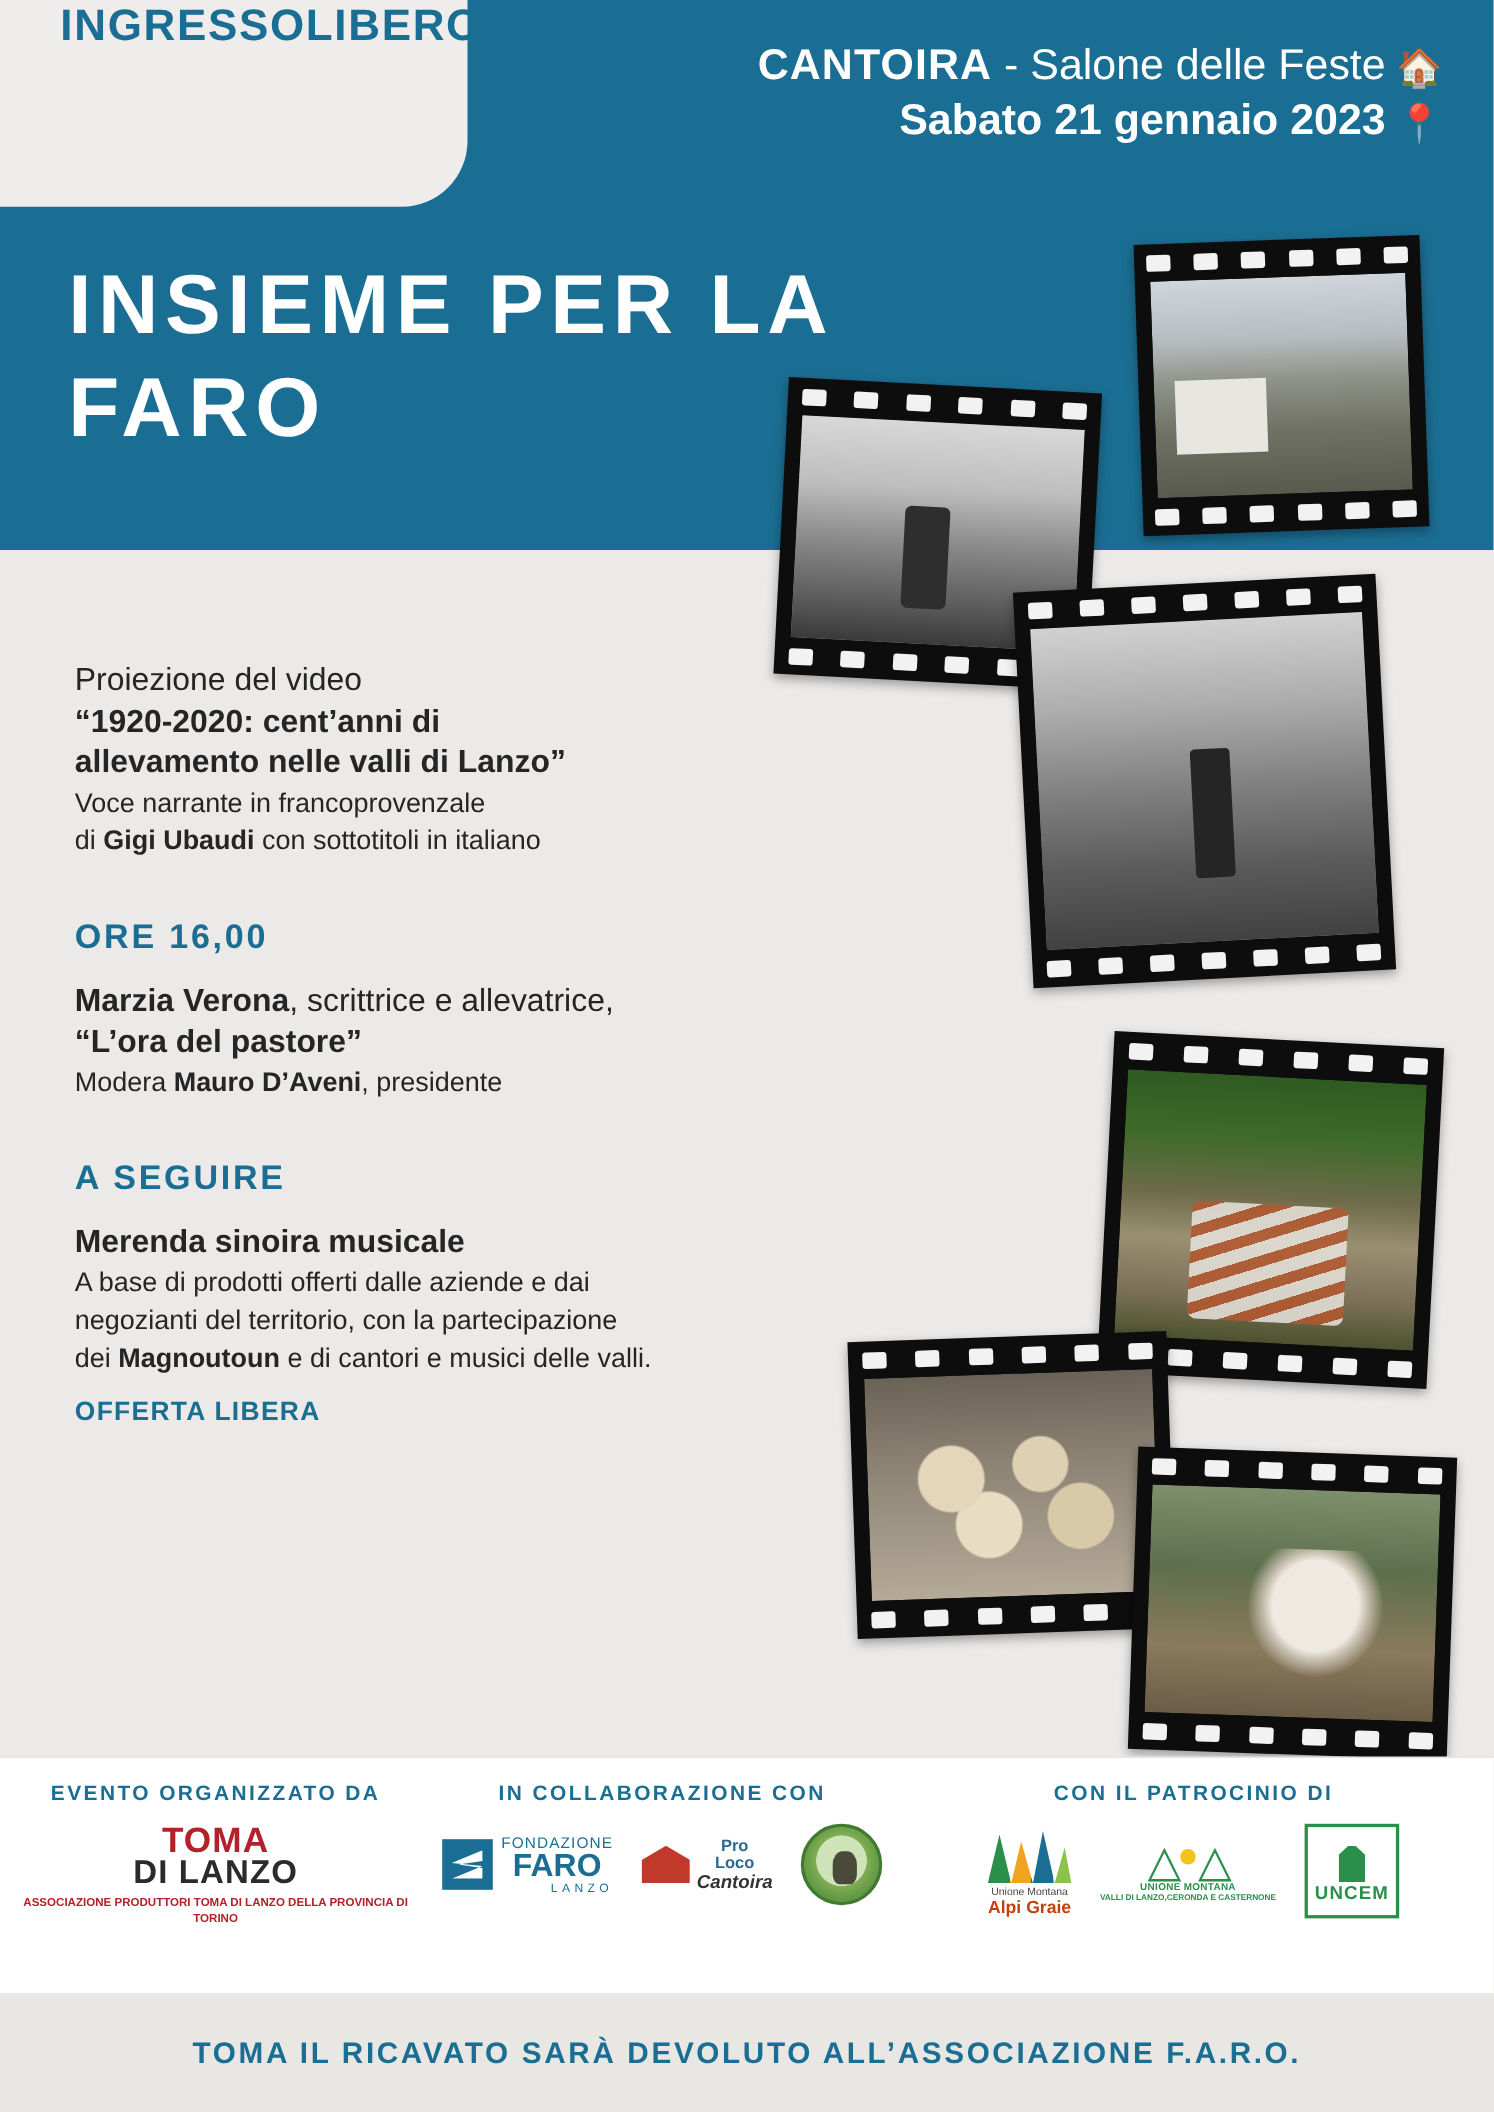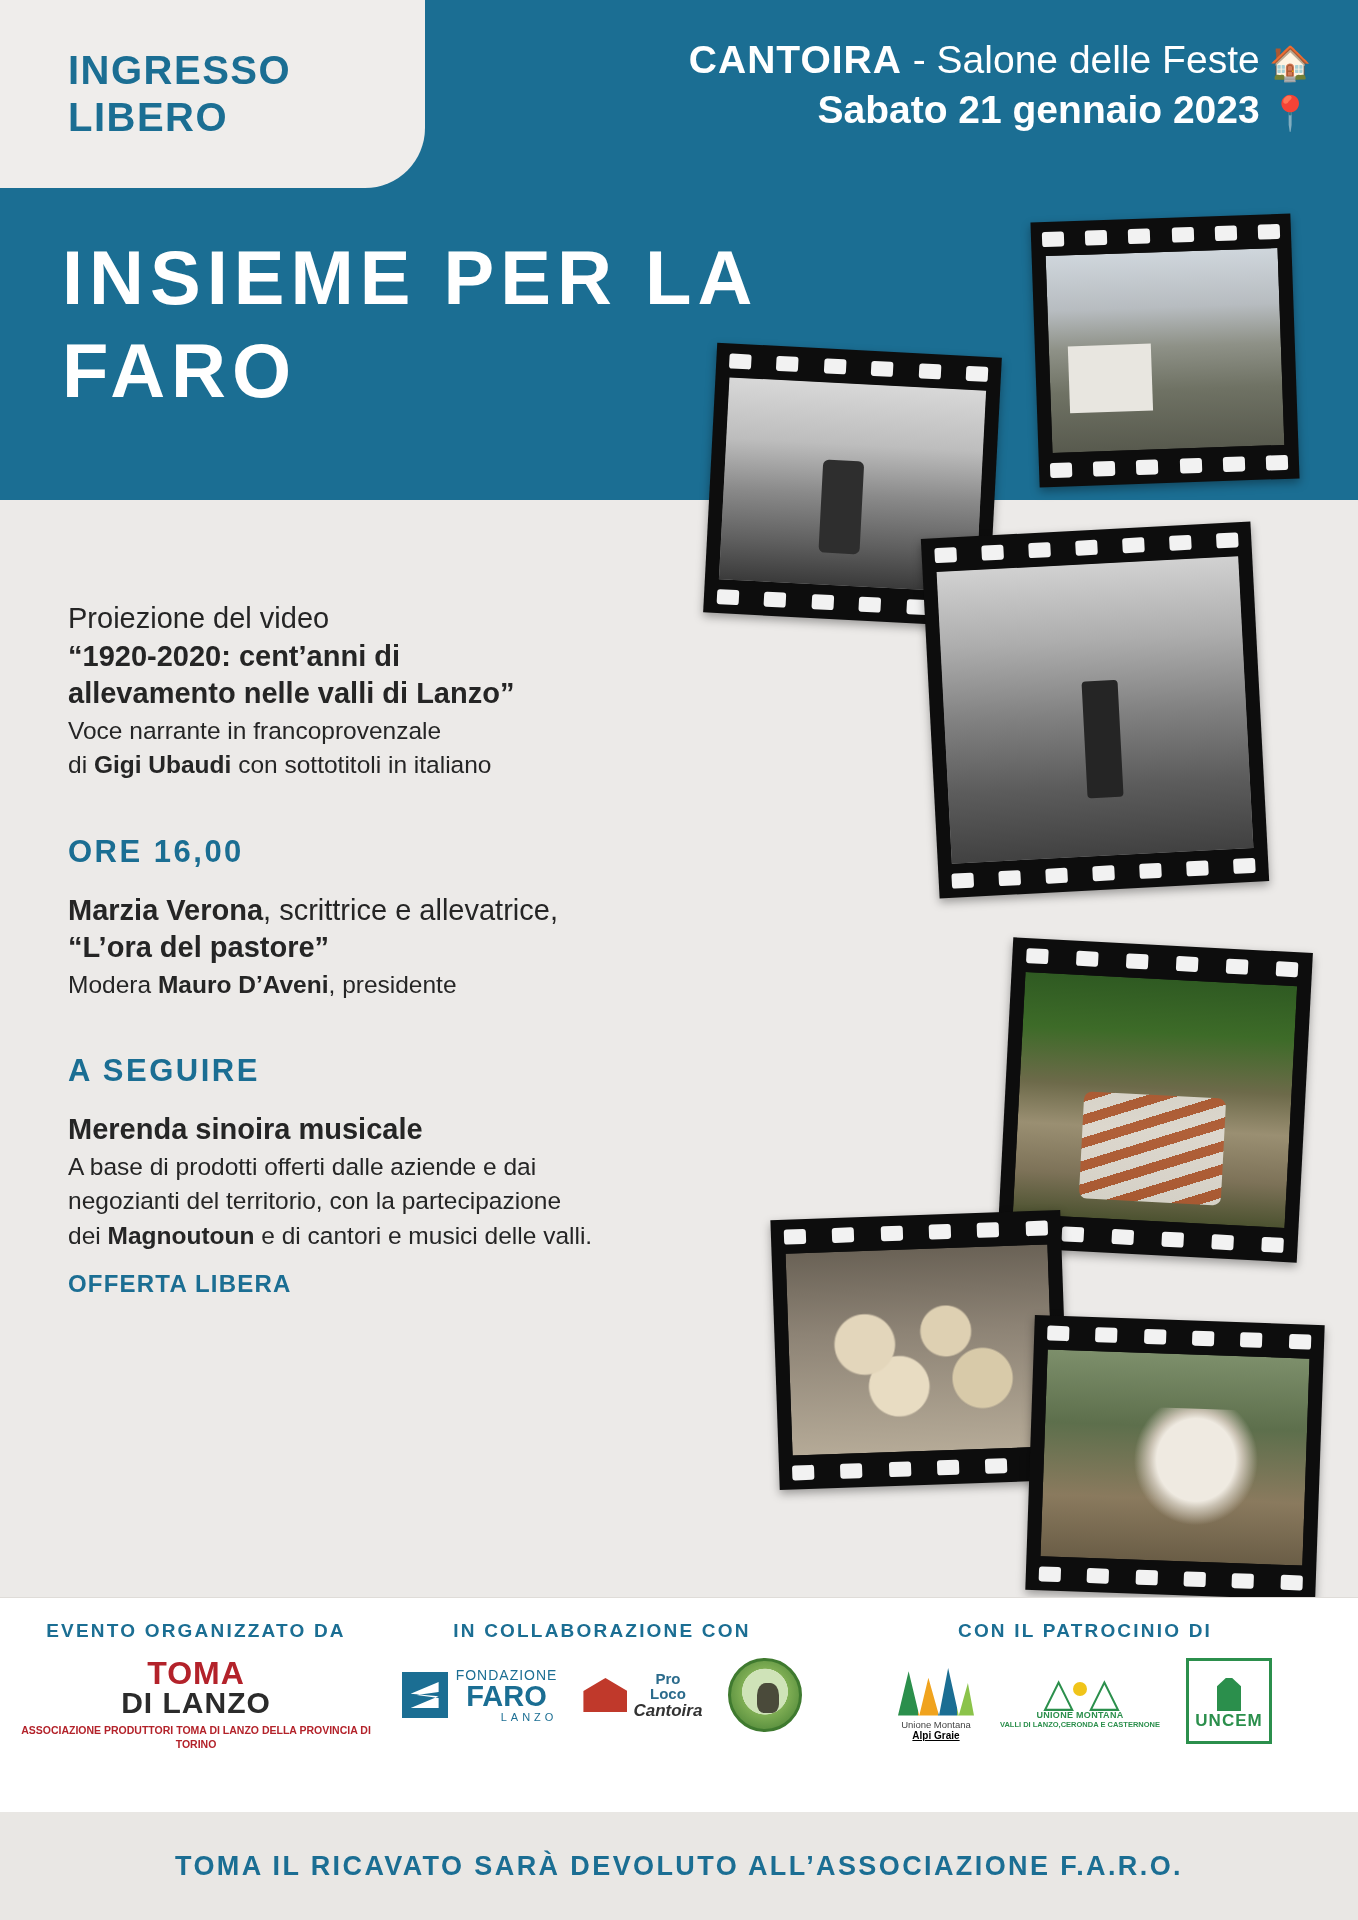--- a/index.html
+++ b/index.html
@@ -19,21 +19,21 @@
   
   .top-band {
     position: absolute; left: 0; top: 0; width: 1358px; height: 500px;
     background: #1b6e93;
   }
   .ingresso-box {
     position: absolute; left: 0; top: 0;
     width: 425px; height: 188px;
     background: #efedeb;
     border-bottom-right-radius: 60px;
-    display: flex; flex-direction: column;
+    display: flex; flex-direction: row;
     justify-content: center;
     padding-left: 68px;
   }
   .ingresso-box .line {
     color: #1b6e93;
     font-weight: bold;
     font-size: 40px;
     letter-spacing: 1.5px;
     line-height: 1.18;
   }
@@ -209,21 +209,21 @@
     background:#4a4a3a; border-radius: 40% 40% 30% 30%;
   }
 
   .logo-alpi { text-align:center; }
   .logo-alpi .peaks {
     width: 76px; height: 54px; margin: 0 auto;
     background: linear-gradient(90deg,#2b8f4c 0 26%, #f0a31e 26% 52%, #1b6e93 52% 78%, #8bc34a 78% 100%);
     clip-path: polygon(0 100%, 14% 18%, 28% 100%, 40% 30%, 54% 100%, 66% 12%, 80% 100%, 92% 40%, 100% 100%);
   }
   .logo-alpi .a1 { font-size: 9.5px; color: #444; margin-top: 3px; }
-  .logo-alpi .a2 { font-size: 10px; color: #000000; font-weight: bold; text-decoration: underline; }
+  .logo-alpi .a2 { font-size: 16px; color: #c2410c; font-weight: bold; }
 
   .logo-unione { text-align:center; }
   .logo-unione .glyphs {
     font-size: 40px; color: #2b8f4c; line-height: .9; letter-spacing: -3px;
   }
   .logo-unione .dot {
     display:inline-block; width:14px; height:14px; border-radius:50%;
     background:#f0c419; vertical-align: 10px; margin: 0 2px;
   }
   .logo-unione .u1 { font-size: 9px; color: #2b8f4c; font-weight: bold; letter-spacing:.3px; }

